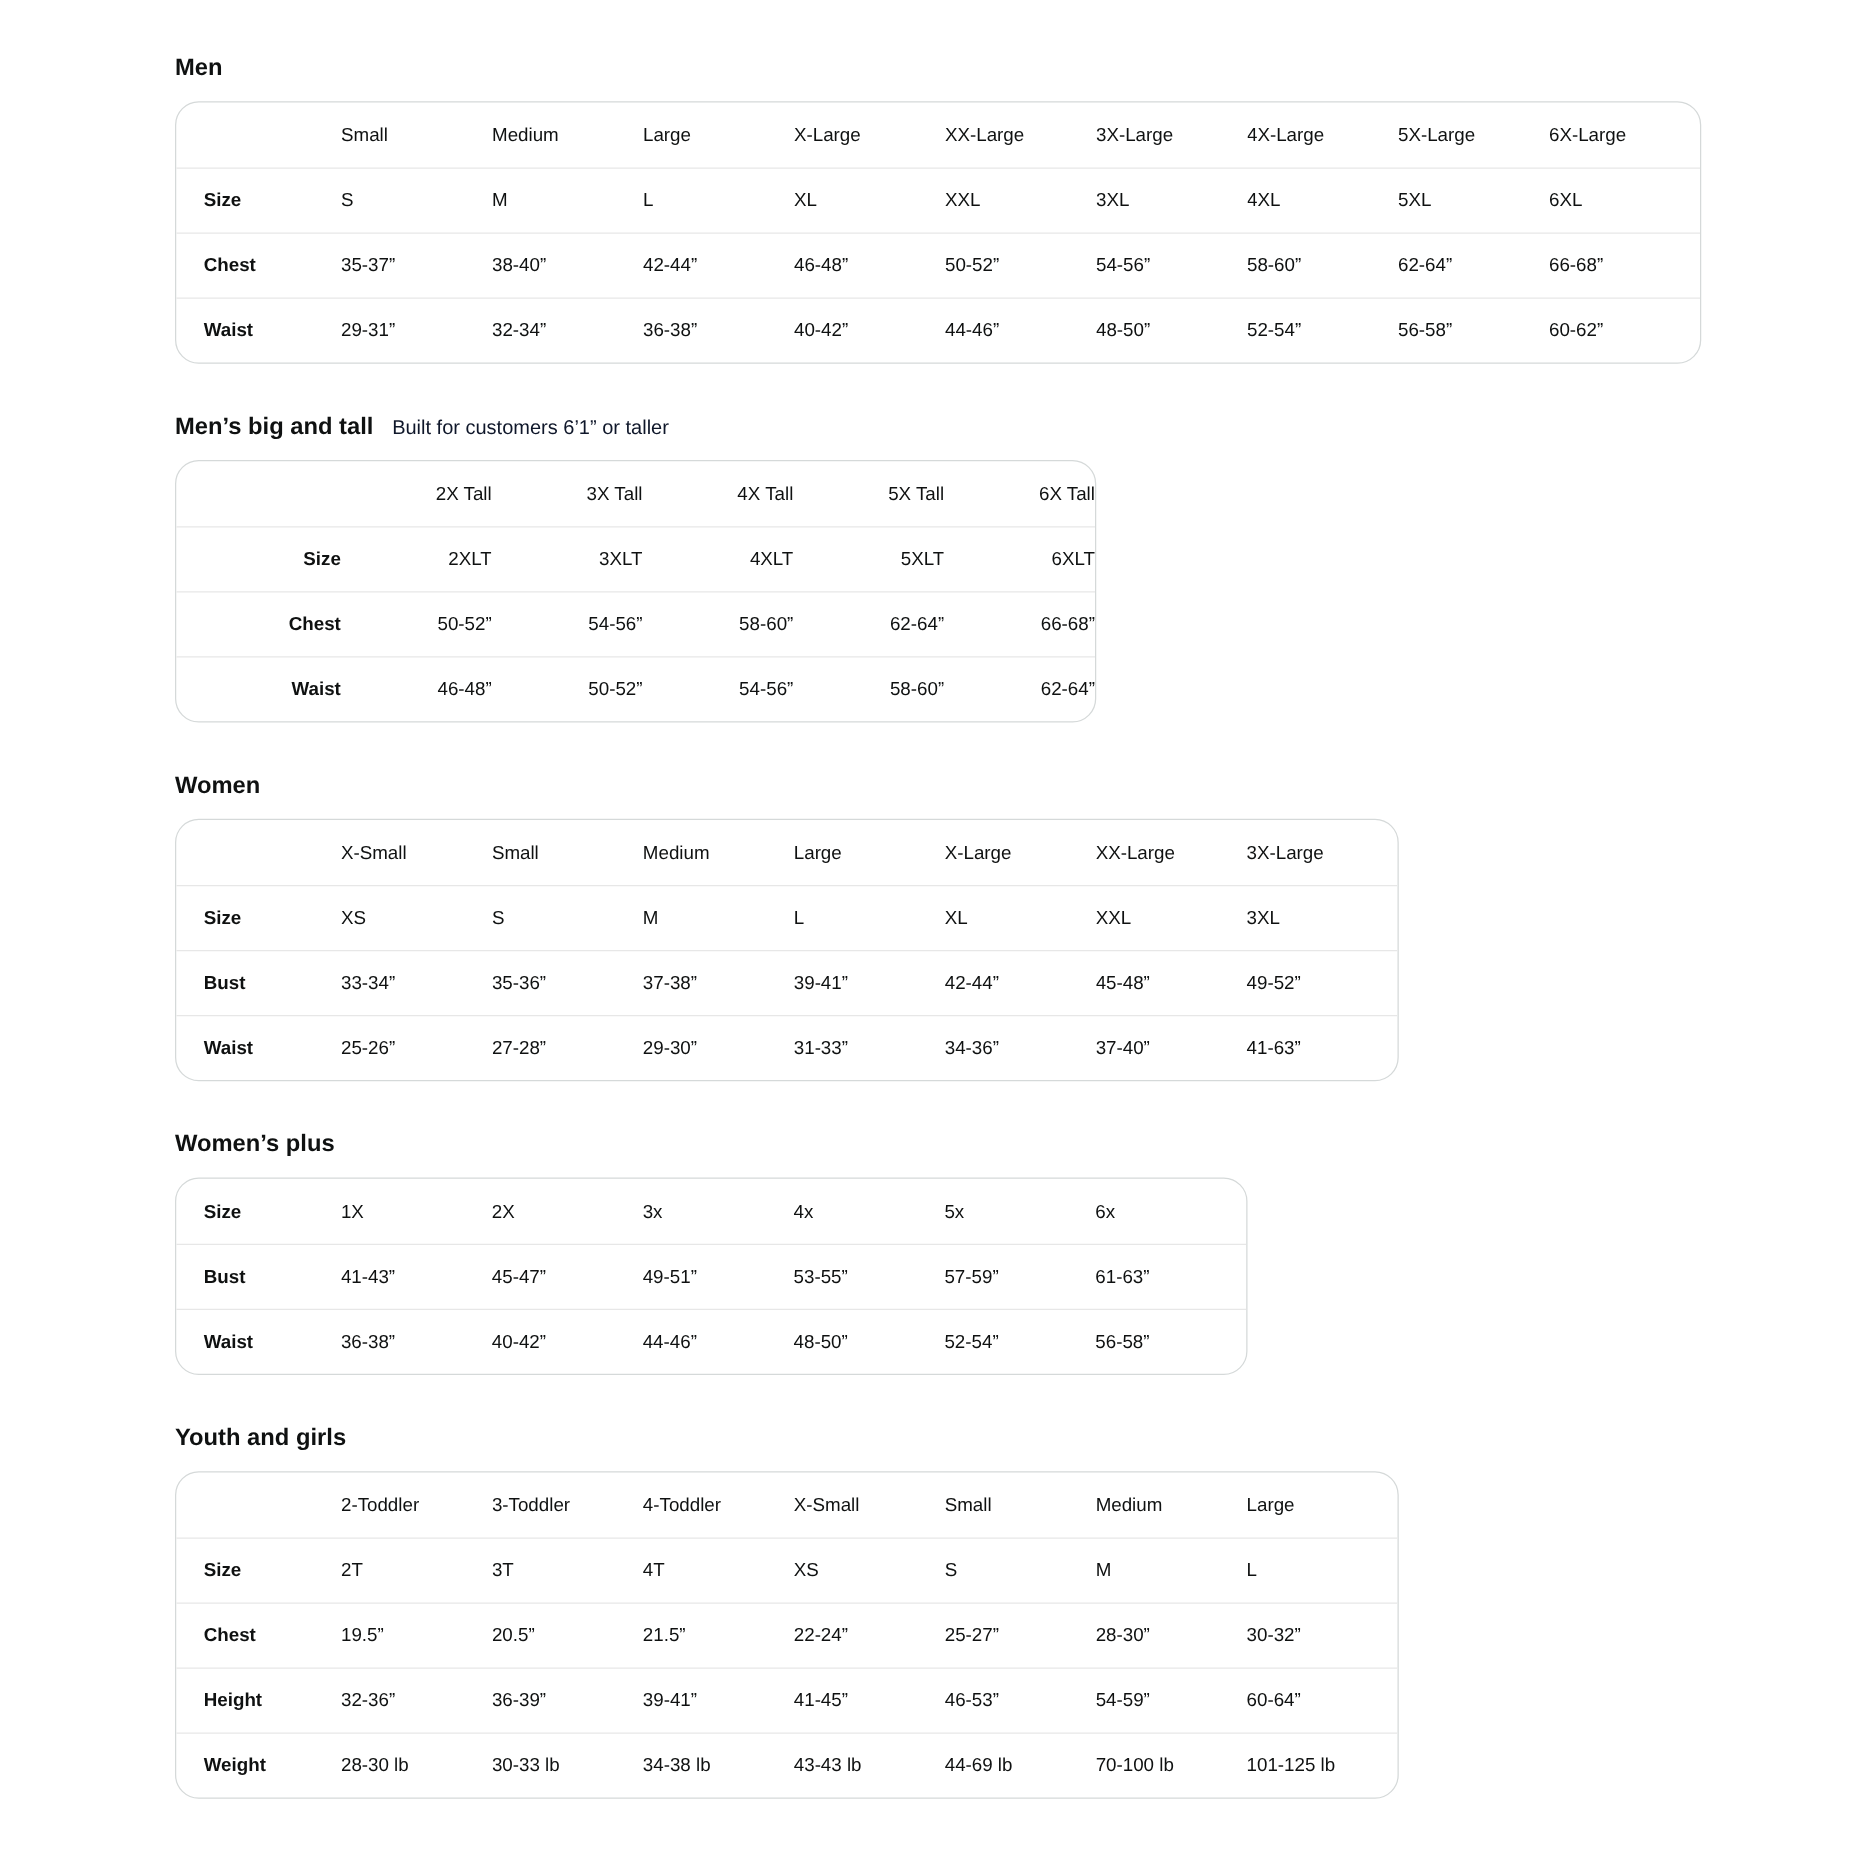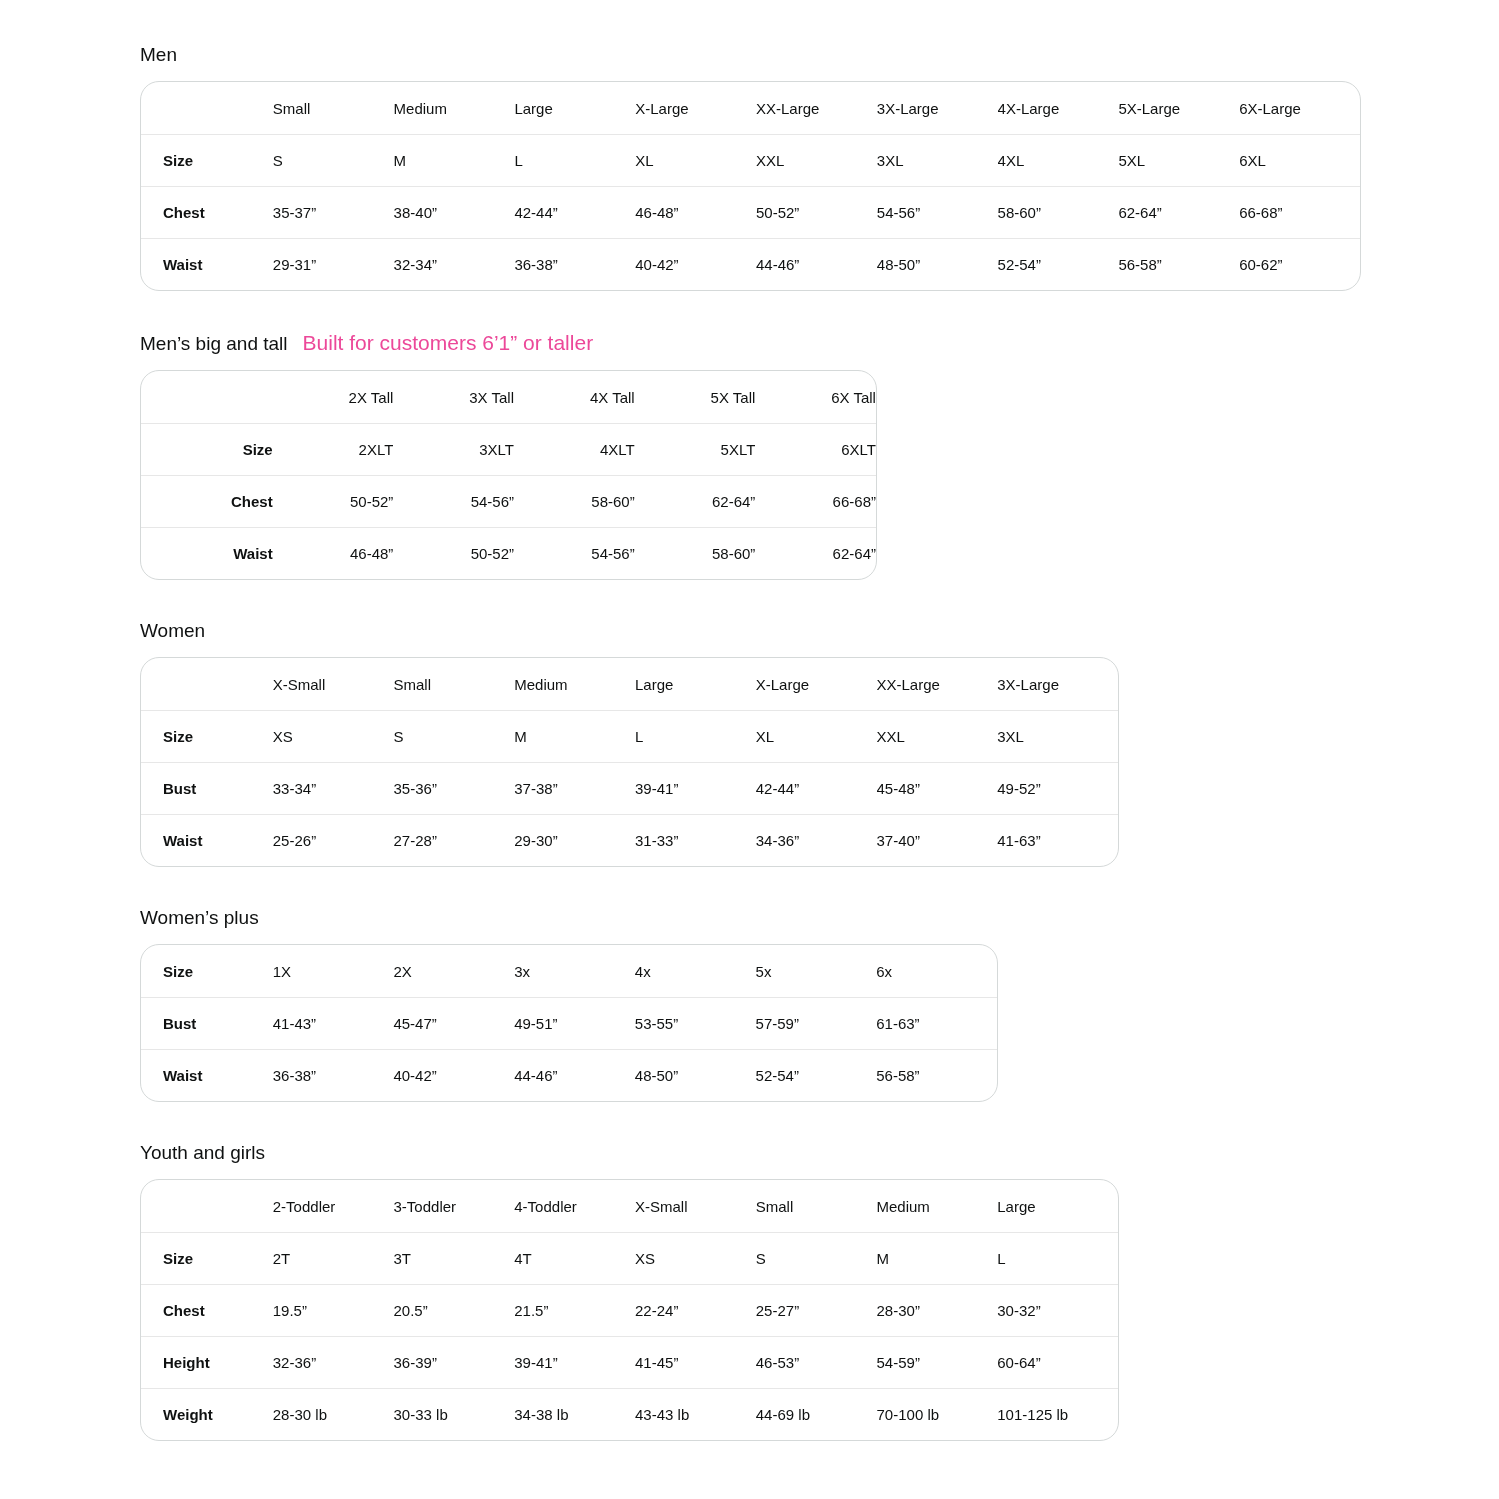--- a/index.html
+++ b/index.html
@@ -21,27 +21,27 @@
     color: #0F1111;
     margin-bottom: 30px;
   }
   .section-heading-row {
     margin: 40px 0 15px 0;
     display: flex;
     align-items: baseline;
   }
   .section-heading {
     font-size: 19px;
-    font-weight: normal;
+    font-weight: bold;
     color: #0F1111;
     text-align: center;
   }
   .section-subtitle {
-    font-size: 21px;
-    color: #ec4899;
+    font-size: 16px;
+    color: #0f172a;
     margin-left: 15px;
   }
   .size-table {
     border: 1px solid #D5D9D9;
     border-radius: 19px;
     background: #ffffff;
     overflow: hidden;
   }
   .t-row {
     display: flex;

